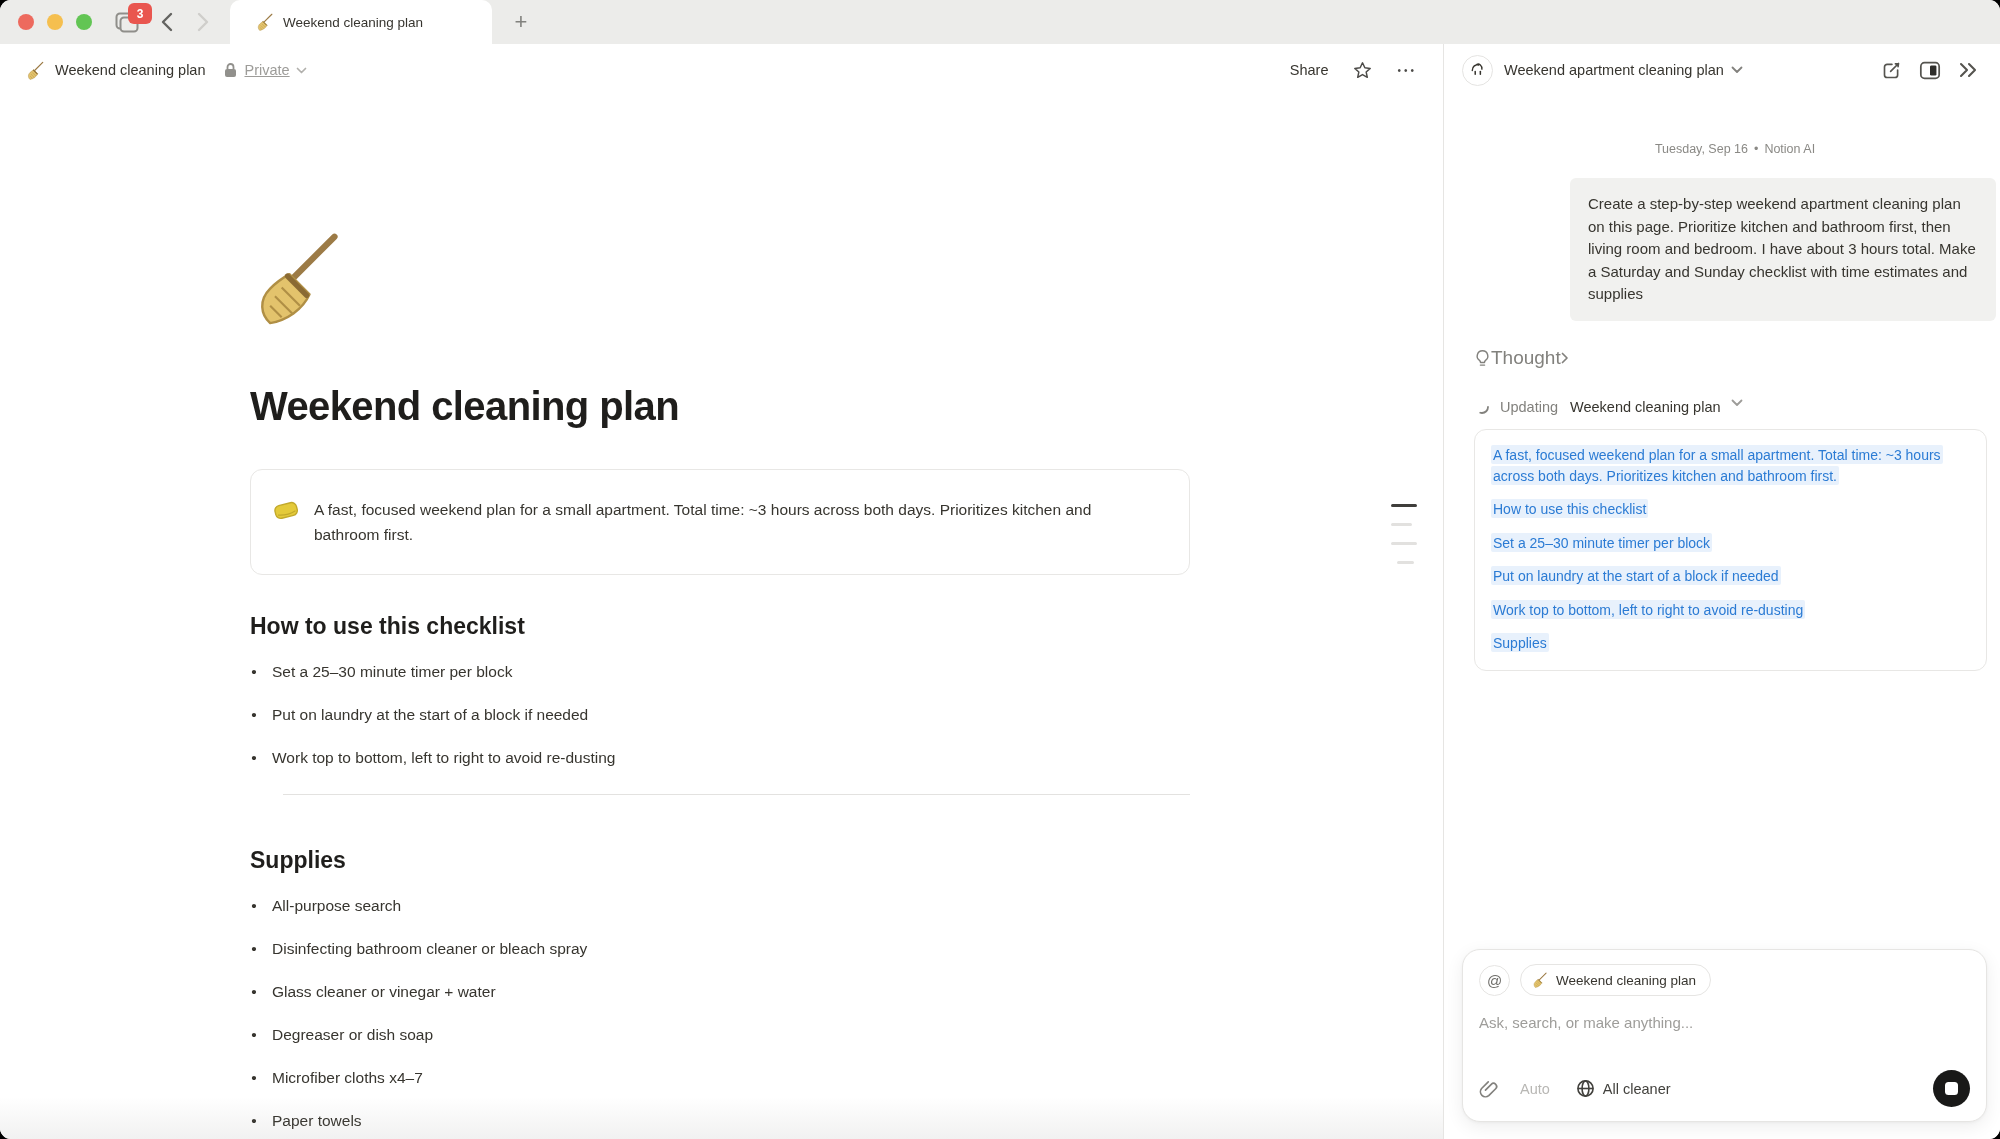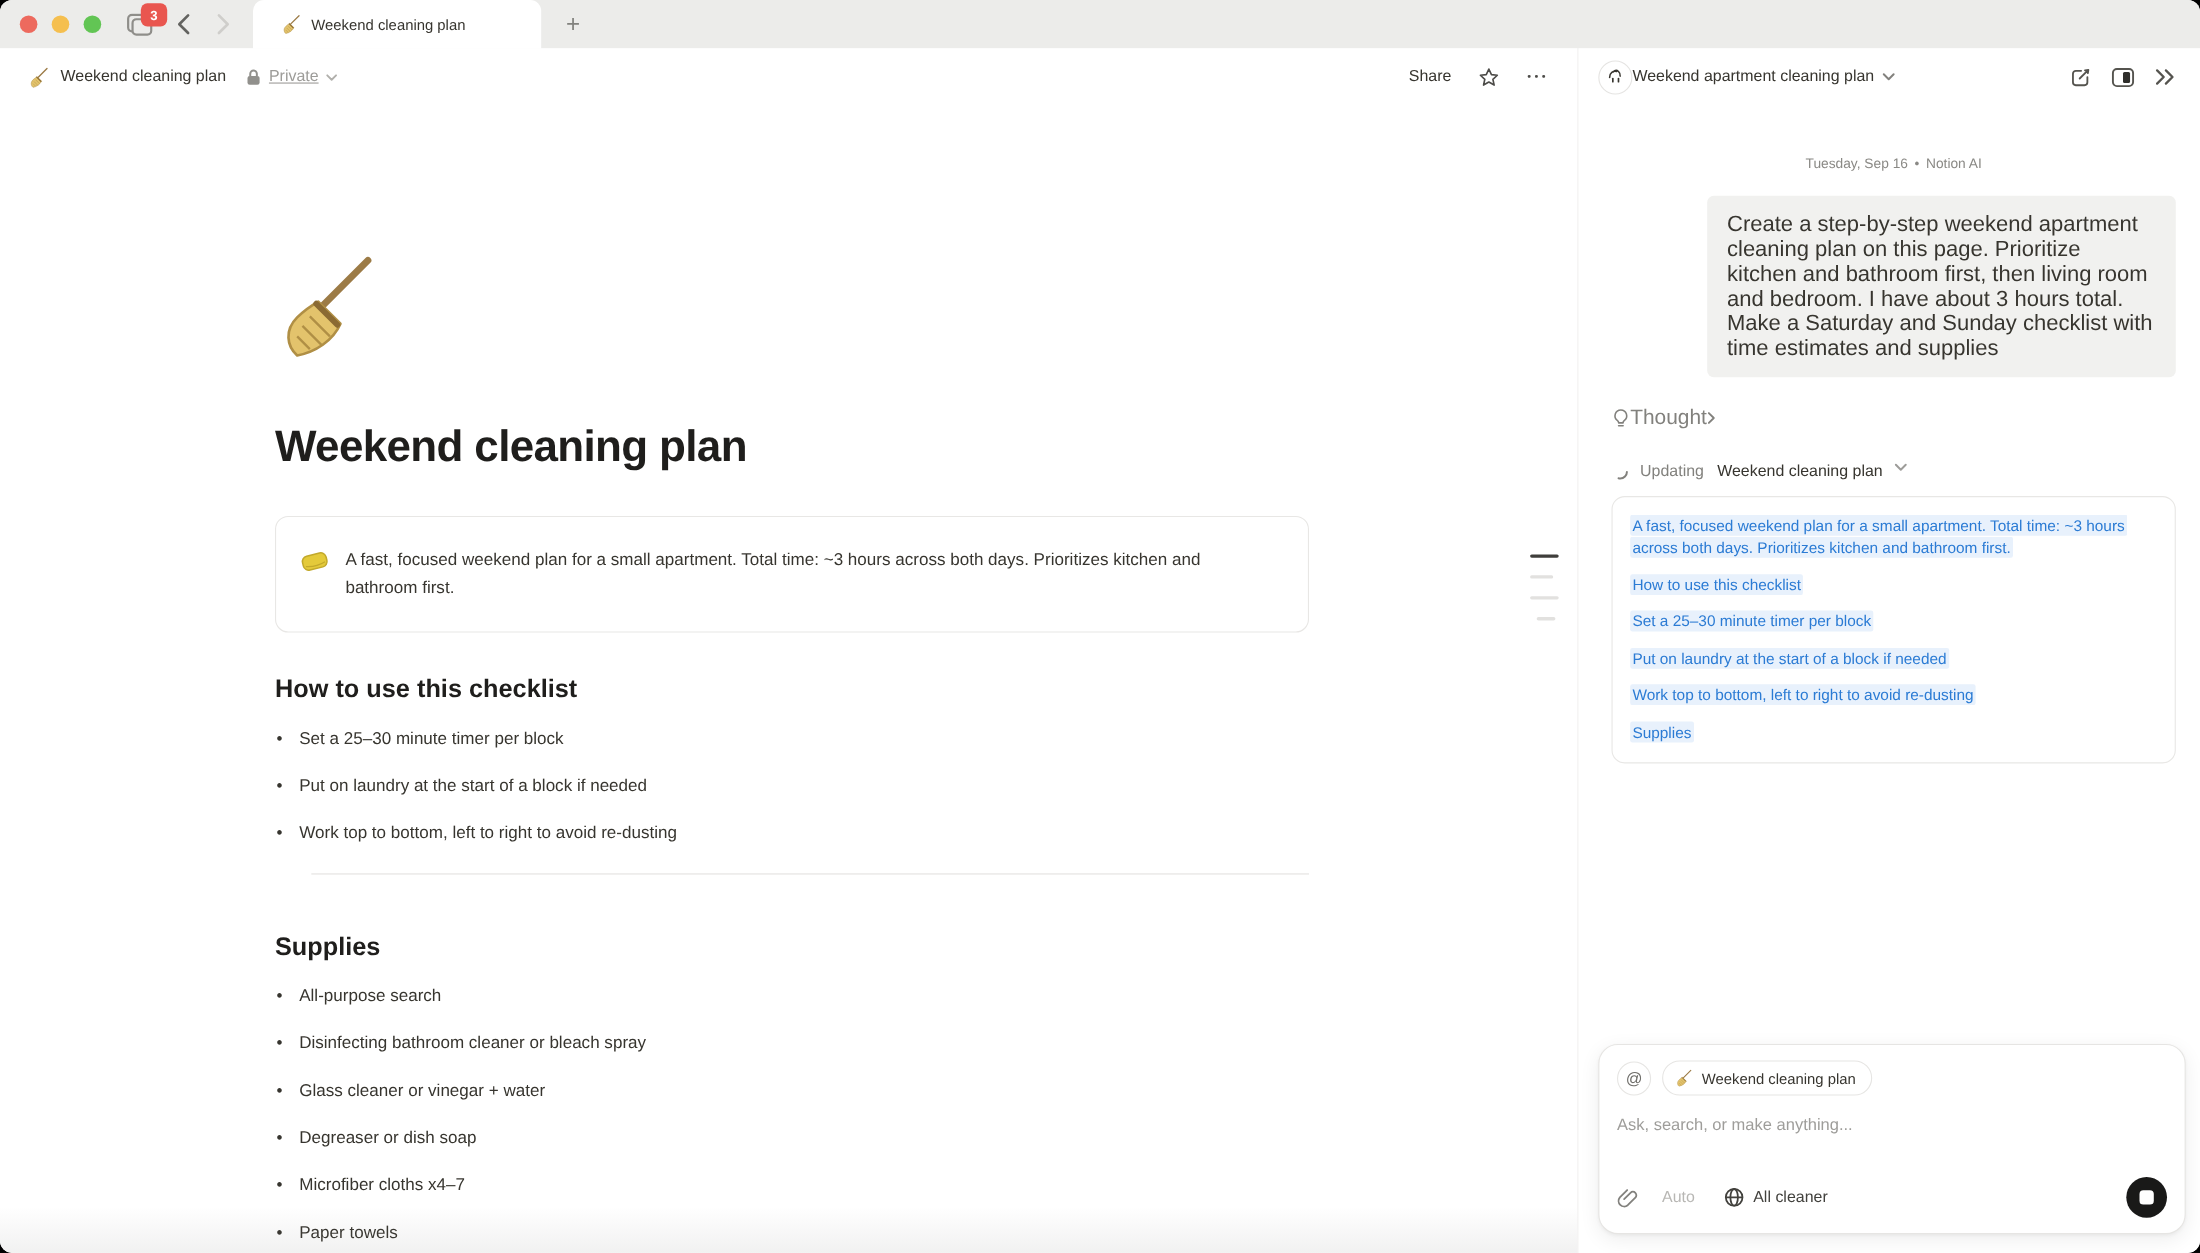--- a/index.html
+++ b/index.html
@@ -77,30 +77,30 @@
     position:absolute; left:0; right:0; bottom:0; height:42px; pointer-events:none;
     background:linear-gradient(to bottom, rgba(120,119,116,0), rgba(120,119,116,0.10));
   }
 
   
   .panel-header { height:52px; display:flex; align-items:center; padding:0 20px 0 18px; flex-shrink:0; }
   .ai-avatar {
     width:31px; height:31px; border-radius:50%; border:1px solid #e5e4e2;
     display:flex; align-items:center; justify-content:center; background:#fff; flex-shrink:0;
   }
-  .panel-title { font-size:14.5px; font-weight:500; color:#37352f; white-space:nowrap; }
+  .panel-title { font-size:14.5px; font-weight:500; color:#37352f; margin-left:11px; white-space:nowrap; }
   .panel-title-chevron { margin-left:7px; }
   .panel-actions { margin-left:auto; display:flex; align-items:center; gap:17px; }
 
-  .chat { flex:1; position:relative; padding:0 22px 0 30px; }
+  .chat { flex:1; position:relative; padding:0 4px 0 30px; }
   .date-line { margin-top:46px; text-align:center; font-size:12.5px; color:#8a8985; }
   .date-line .sep { margin:0 6px; }
   .bubble {
     margin-top:22px; margin-left:auto; width:426px; background:#f1f1ef;
-    border-radius:6px; padding:15px 18px; font-size:20px; line-height:22.5px; color:#37352f;
+    border-radius:6px; padding:15px 18px; font-size:15px; line-height:22.5px; color:#37352f;
   }
   .thought-row { margin-top:26px; display:flex; align-items:center; gap:0; color:#82817d; font-size:19px; }
   .updating-row { margin-top:30px; display:flex; align-items:flex-start; gap:10px; font-size:14.5px; }
   .updating-label { color:#82817d; }
   .updating-target { color:#37352f; font-weight:500; margin-left:2px; }
   .update-card {
     margin-top:14px; border:1px solid #e8e7e5; border-radius:12px;
     padding:15px 16px; width:513px;
   }
   .update-item { margin-bottom:13px; font-size:14px; line-height:20.5px; }

